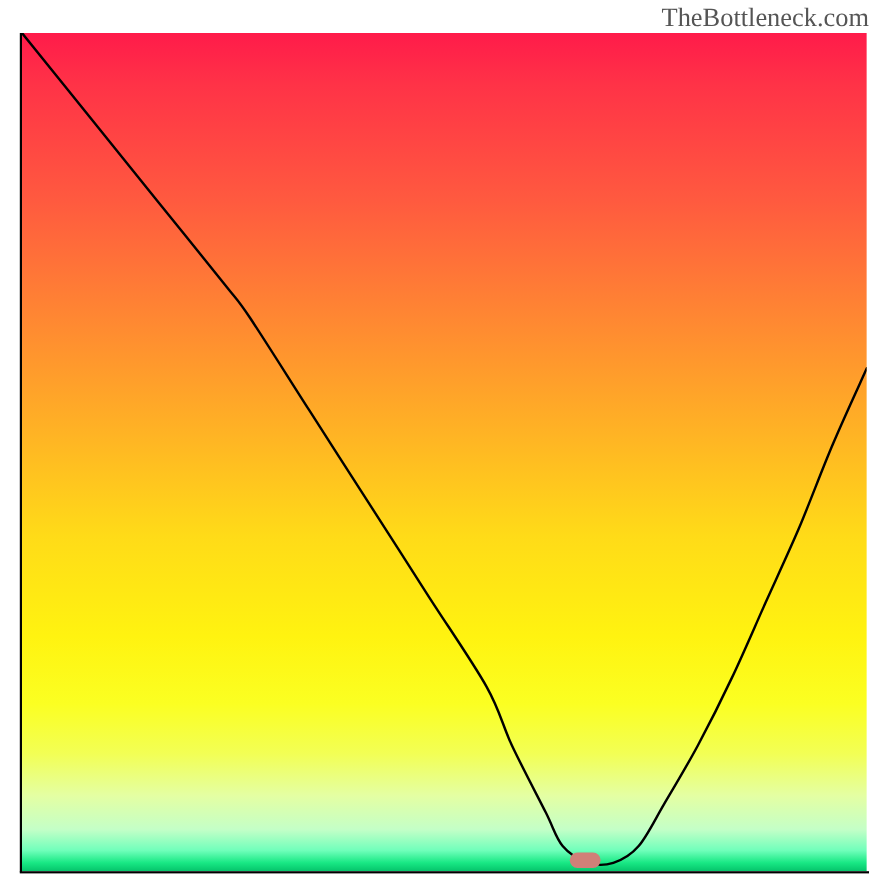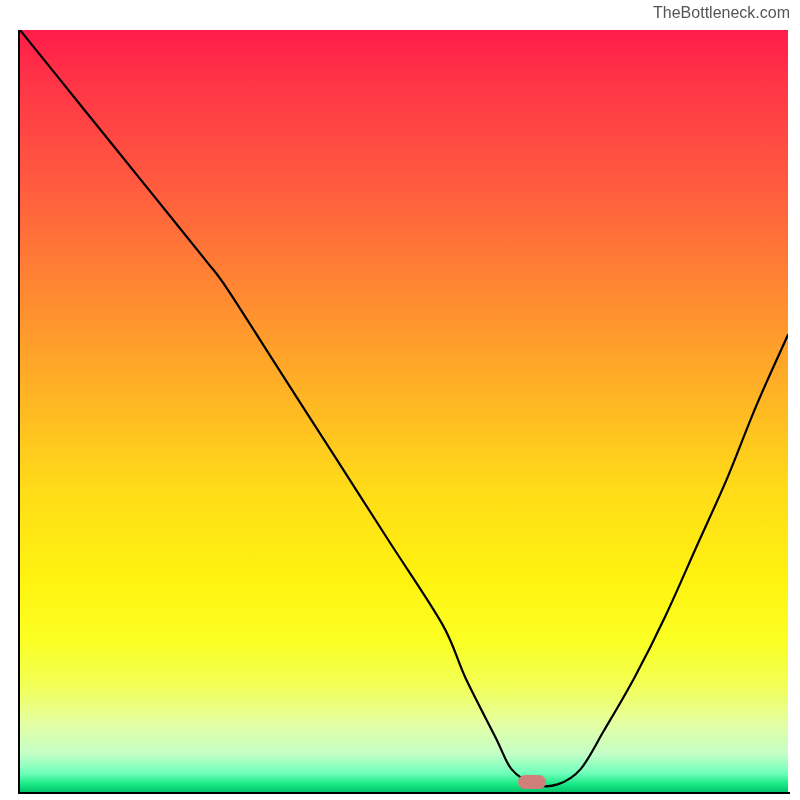--- a/index.html
+++ b/index.html
@@ -14,24 +14,25 @@
   .wrapper {
     position: relative;
     width: 800px;
     height: 800px;
   }
   .watermark {
     position: absolute;
     top: 4px;
     right: 10px;
     color: #555555;
-    font-size: 16px;
+    font-size: 24px;
     font-weight: 400;
     letter-spacing: 0px;
     user-select: none;
+    font-family: Liberation Serif, serif;
   }
   .plot-area {
     position: absolute;
     left: 20px;
     top: 30px;
     width: 768px;
     height: 762px;
     overflow: hidden;
   }
   .gradient {

